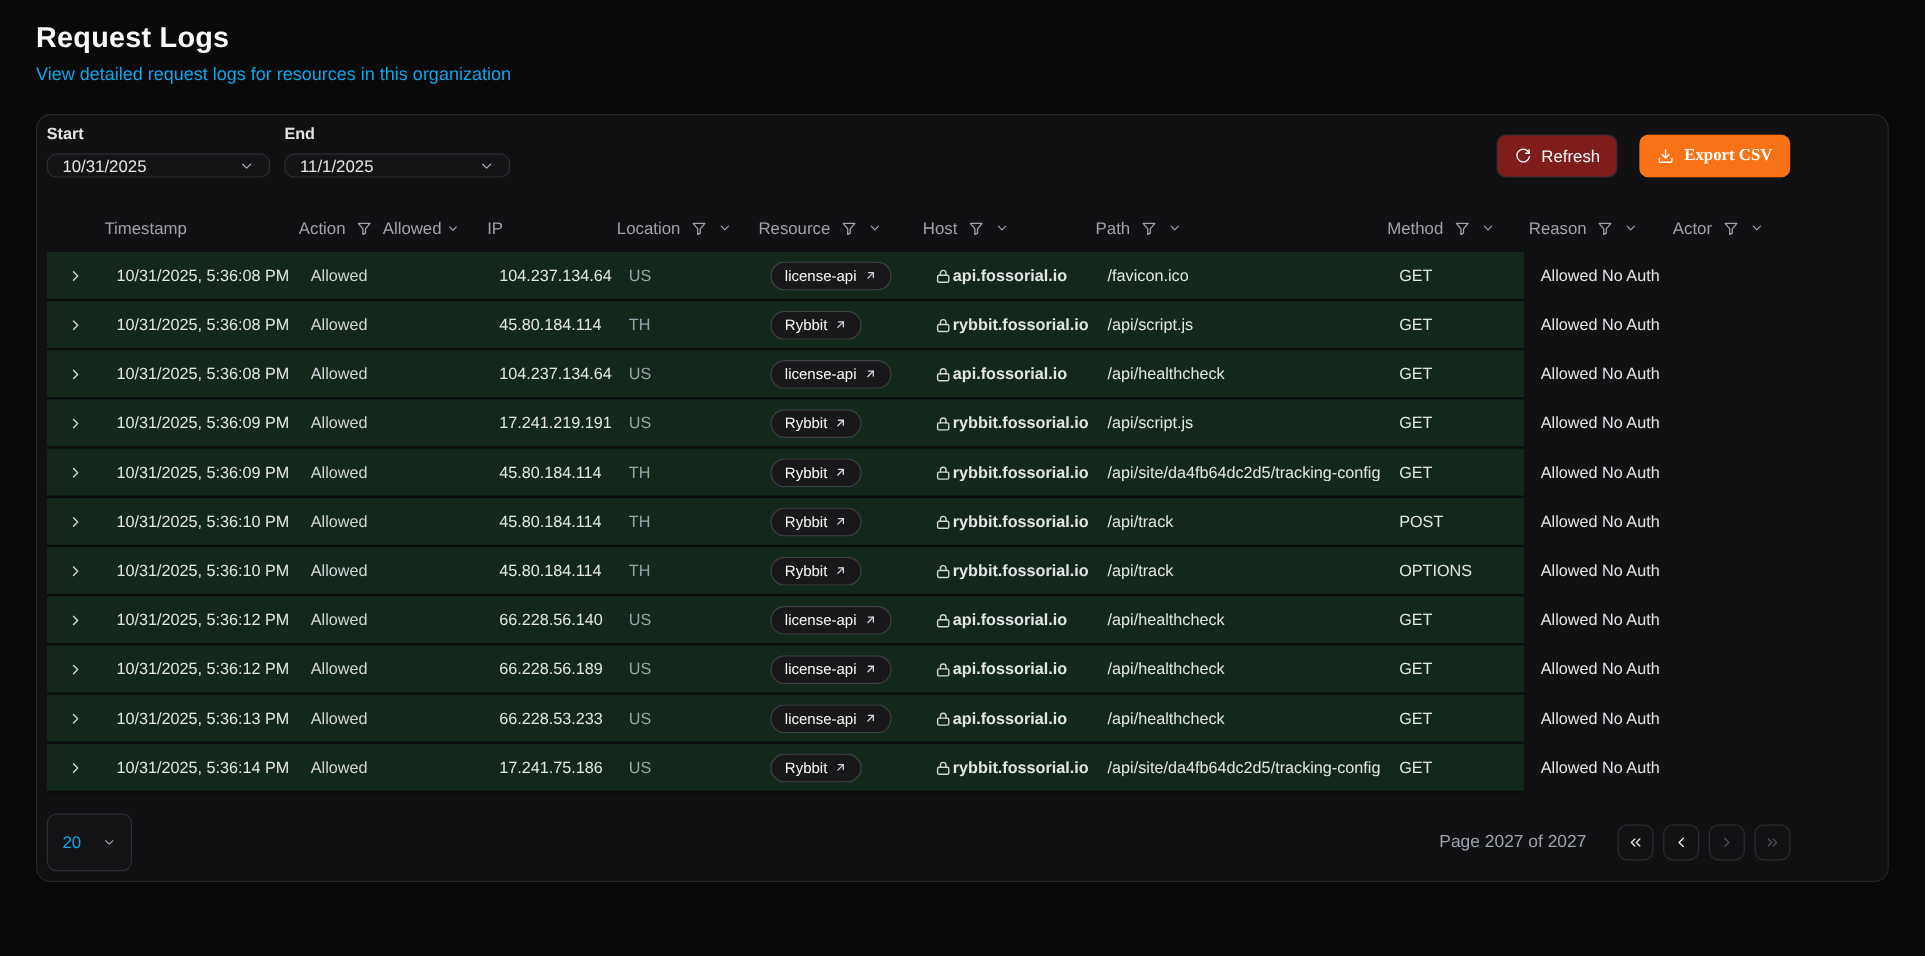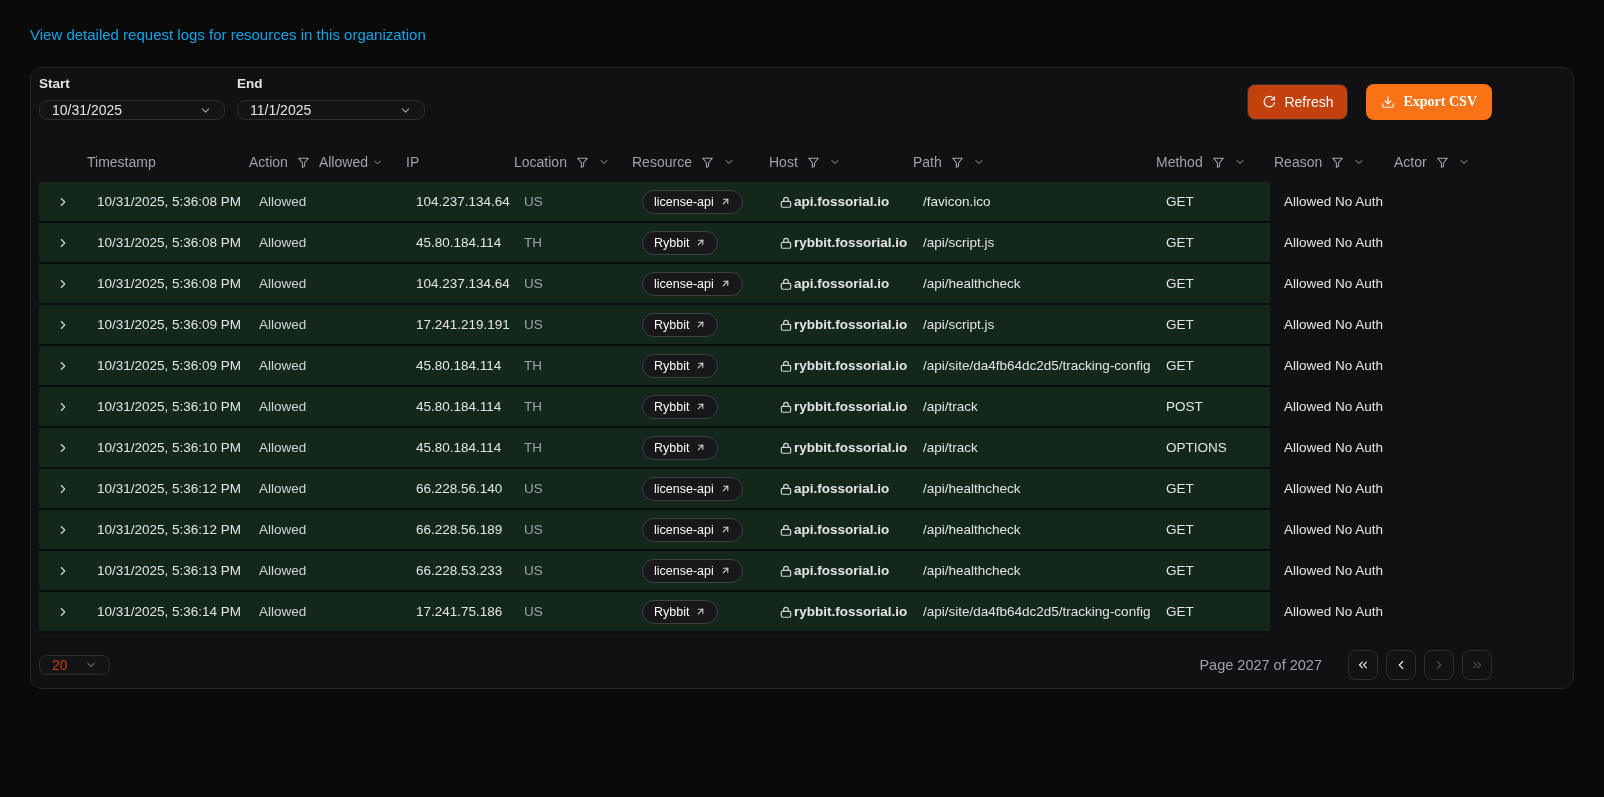--- a/index.html
+++ b/index.html
@@ -32,21 +32,21 @@
     padding: 0 12px; font-size: 14px; color: #e4e4e7; cursor: pointer; gap: 10px;
   }
   .select-start { width: 186px; }
   .select-end { width: 188px; }
   .chev { color: #a1a1aa; flex: none; }
   .toolbar-spacer { flex: 1; }
   .btn {
     height: 36px; border-radius: 8px; display: inline-flex; align-items: center;
     gap: 8px; padding: 0 14px; font-size: 14px; cursor: pointer; border: 1px solid transparent;
   }
-  .btn-refresh { background: #c2410c; border-color: #2e2e32; color: #fafafa; margin-right: 18px; }
+  .btn-refresh { background: #7f1d1d; border-color: #2e2e32; color: #fafafa; margin-right: 18px; }
   .btn-export { background: var(--accent, #f97316); color: #ffffff; font-weight: 600; font-family: Liberation Serif, serif; }
 
   
   .table { width: 1231px; margin-top: 22px; }
   .thead, .row {
     display: grid;
     grid-template-columns: 48px 162px 157px 108px 118px 137px 144px 243px 118px 120px 1fr;
     align-items: center;
   }
   .thead { height: 40px; color: #a1a1aa; font-size: 14px; }
@@ -67,34 +67,35 @@
     display: inline-flex; align-items: center; gap: 6px;
     background: #18181b; border: 1px solid #3f3f46; border-radius: 9999px;
     padding: 4px 11px; font-size: 12.5px; color: #fafafa; cursor: pointer;
   }
   .badge svg { color: #d4d4d8; }
   .c-host { display: flex; align-items: center; gap: 1px; font-weight: bold; }
   .c-host svg { color: #d4d4d8; flex: none; }
 
   
   .footer { display: flex; align-items: center; width: 1453px; margin-top: 17px; }
-  .pagesize { width: 71px; height: 20px; color: #c2410c; }
+  .pagesize { width: 71px; height: 48px; color: #0ea5e9; }
   .page-info { margin-left: auto; font-size: 14.5px; color: #9ca3af; }
   .pager { display: flex; gap: 8px; margin-left: 26px; }
   .pg-btn {
     width: 30px; height: 30px; border-radius: 8px; border: 1px solid #2e2e32;
     background: #121214; color: #e4e4e7; display: flex; align-items: center;
     justify-content: center; cursor: pointer;
   }
   .pg-btn.disabled { color: #4b4b52; cursor: default; }
 </style>
 </head>
 <body>
 
 <div class="page">
+  <div class="page-title">Request Logs</div>
   <div class="page-subtitle">View detailed request logs for resources in this organization</div>
 
   <div class="card">
     <div class="card-inner">
 
       <div class="toolbar">
         <div class="date-group">
           <div class="date-label">Start</div>
           <div class="select select-start">
             <span>10/31/2025</span>

